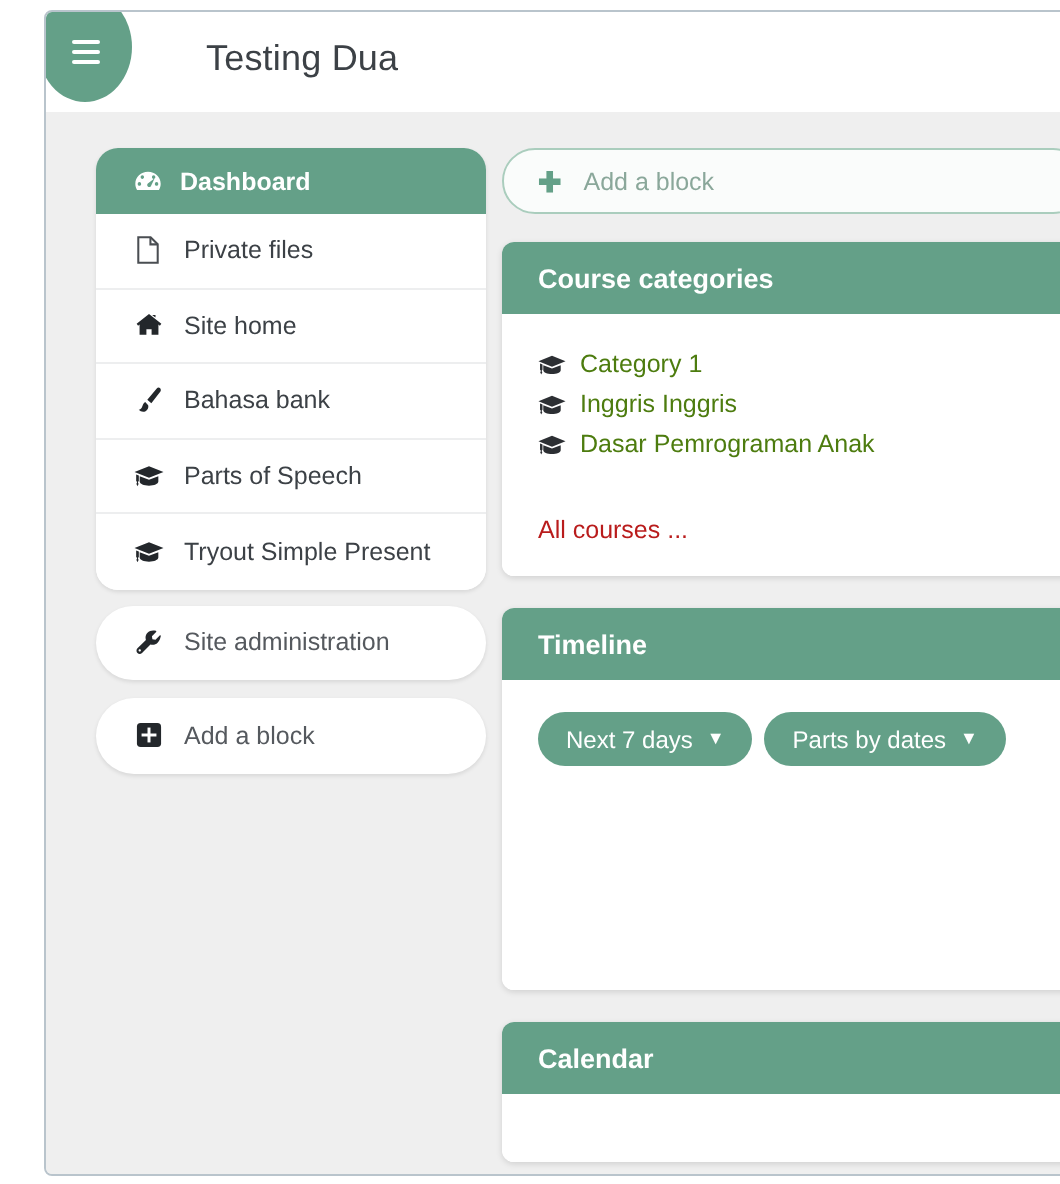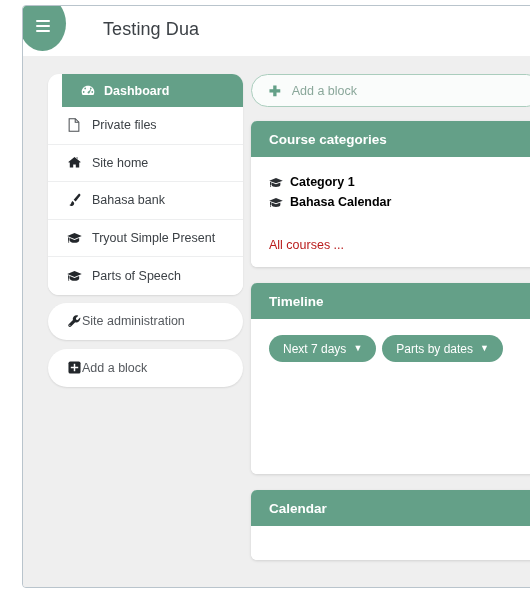--- a/index.html
+++ b/index.html
@@ -113,21 +113,20 @@
     background: #64a088;
     color: #ffffff;
     font-size: 12.5px;
     font-weight: bold;
     height: 33px;
     display: flex;
     align-items: center;
     padding-left: 18px;
     gap: 9px;
     cursor: pointer;
-    margin-left: 14px;
   }
   .nav-head .ic { width: 15px; display:flex; align-items:center; justify-content:center; }
 
   .nav-item {
     height: 37.5px;
     display: flex;
     align-items: center;
     padding-left: 18px;
     gap: 10px;
     font-size: 12.5px;
@@ -147,21 +146,21 @@
   }
 
   .single-card {
     background: #ffffff;
     border-radius: 19px;
     box-shadow: 0 1px 2px rgba(0,0,0,0.10);
     height: 37.5px;
     display: flex;
     align-items: center;
     padding-left: 18px;
-    gap: 0;
+    gap: 10px;
     font-size: 12.5px;
     color: #55595e;
     cursor: pointer;
     margin-bottom: 9px;
     white-space: nowrap;
   }
   .single-card .ic {
     width: 16px; display:flex; align-items:center; justify-content:center; flex:0 0 16px;
   }
 
@@ -214,25 +213,24 @@
     white-space: nowrap;
   }
   .block-body { padding: 18px 18px 14px 18px; background: #ffffff; }
 
   .cat-list { list-style: none; }
   .cat-list li {
     display: flex;
     align-items: center;
     gap: 7px;
     font-size: 12.5px;
-    color: #000000;
+    color: #4d7c0f;
     margin-bottom: 6px;
     cursor: pointer;
     white-space: nowrap;
-    font-weight: bold;
   }
   .cat-icon { color: #2c2f33; font-size: 11px; display: inline-flex; }
 
   .all-courses {
     font-size: 12.5px;
     color: #b91c1c;
     margin-top: 23px;
     cursor: pointer;
     display: inline-block;
   }
@@ -321,30 +319,30 @@
           </div>
 
 
 
           <div class="nav-item">
             <span class="ic">
               <svg width="15" height="12" viewBox="0 0 18 13">
                 <path fill="#23272b" d="M9 0.6L0.3 4.1 9 7.6l8.7-3.5L9 0.6zM3.4 6.6v3.2c0 1.4 2.5 2.5 5.6 2.5s5.6-1.1 5.6-2.5V6.6L9 8.8 3.4 6.6zM1.3 5.6v3.9c0.3 0.2 0.5 0.5 0.5 0.9 0 0.3-0.2 0.6-0.4 0.8l0.7 1.4 0.7-1.4c-0.3-0.2-0.4-0.5-0.4-0.8 0-0.4 0.2-0.7 0.5-0.9V6.2L1.3 5.6z"></path>
               </svg>
             </span>
-            <span>Tryout Simple Present</span>
+            <span>Parts of Speech</span>
           </div>
 
           <div class="nav-item">
             <span class="ic">
               <svg width="15" height="12" viewBox="0 0 18 13">
                 <path fill="#23272b" d="M9 0.6L0.3 4.1 9 7.6l8.7-3.5L9 0.6zM3.4 6.6v3.2c0 1.4 2.5 2.5 5.6 2.5s5.6-1.1 5.6-2.5V6.6L9 8.8 3.4 6.6zM1.3 5.6v3.9c0.3 0.2 0.5 0.5 0.5 0.9 0 0.3-0.2 0.6-0.4 0.8l0.7 1.4 0.7-1.4c-0.3-0.2-0.4-0.5-0.4-0.8 0-0.4 0.2-0.7 0.5-0.9V6.2L1.3 5.6z"></path>
               </svg>
             </span>
-            <span>Parts of Speech</span>
+            <span>Tryout Simple Present</span>
           </div>
 
         </div>
 
         <div class="single-card">
           <span class="ic">
             <svg width="13" height="13" viewBox="0 0 16 16">
               <path fill="#23272b" d="M15.3 3.6c-0.1-0.3-0.5-0.4-0.7-0.2l-2.6 2.6-1.9-0.3-0.3-1.9 2.6-2.6c0.2-0.2 0.1-0.6-0.2-0.7C10.3-0.1 8.3 0.4 7.1 1.7 5.9 2.9 5.6 4.6 6.1 6.1L0.9 11.3c-0.8 0.8-0.8 2 0 2.8 0.8 0.8 2 0.8 2.8 0l5.2-5.2c1.5 0.5 3.2 0.2 4.4-1C14.6 6.7 15.1 4.7 15.3 3.6zM2.3 13.3c-0.4 0-0.7-0.3-0.7-0.7s0.3-0.7 0.7-0.7 0.7 0.3 0.7 0.7S2.7 13.3 2.3 13.3z"></path>
             </svg>
           </span>
@@ -382,21 +380,29 @@
                   </svg>
                 </span>
                 <span>Category 1</span>
               </li>
               <li>
                 <span class="cat-icon">
                   <svg width="14" height="11" viewBox="0 0 18 13">
                     <path fill="#2c2f33" d="M9 0.6L0.3 4.1 9 7.6l8.7-3.5L9 0.6zM3.4 6.6v3.2c0 1.4 2.5 2.5 5.6 2.5s5.6-1.1 5.6-2.5V6.6L9 8.8 3.4 6.6zM1.3 5.6v3.9c0.3 0.2 0.5 0.5 0.5 0.9 0 0.3-0.2 0.6-0.4 0.8l0.7 1.4 0.7-1.4c-0.3-0.2-0.4-0.5-0.4-0.8 0-0.4 0.2-0.7 0.5-0.9V6.2L1.3 5.6z"></path>
                   </svg>
                 </span>
-                <span>Bahasa Calendar</span>
+                <span>Inggris Inggris</span>
+              </li>
+              <li>
+                <span class="cat-icon">
+                  <svg width="14" height="11" viewBox="0 0 18 13">
+                    <path fill="#2c2f33" d="M9 0.6L0.3 4.1 9 7.6l8.7-3.5L9 0.6zM3.4 6.6v3.2c0 1.4 2.5 2.5 5.6 2.5s5.6-1.1 5.6-2.5V6.6L9 8.8 3.4 6.6zM1.3 5.6v3.9c0.3 0.2 0.5 0.5 0.5 0.9 0 0.3-0.2 0.6-0.4 0.8l0.7 1.4 0.7-1.4c-0.3-0.2-0.4-0.5-0.4-0.8 0-0.4 0.2-0.7 0.5-0.9V6.2L1.3 5.6z"></path>
+                  </svg>
+                </span>
+                <span>Dasar Pemrograman Anak</span>
               </li>
             </ul>
             <span class="all-courses">All courses ...</span>
           </div>
         </div>
 
         <div class="block">
           <div class="block-head">Timeline</div>
           <div class="tl-body">
             <div class="tl-controls">

